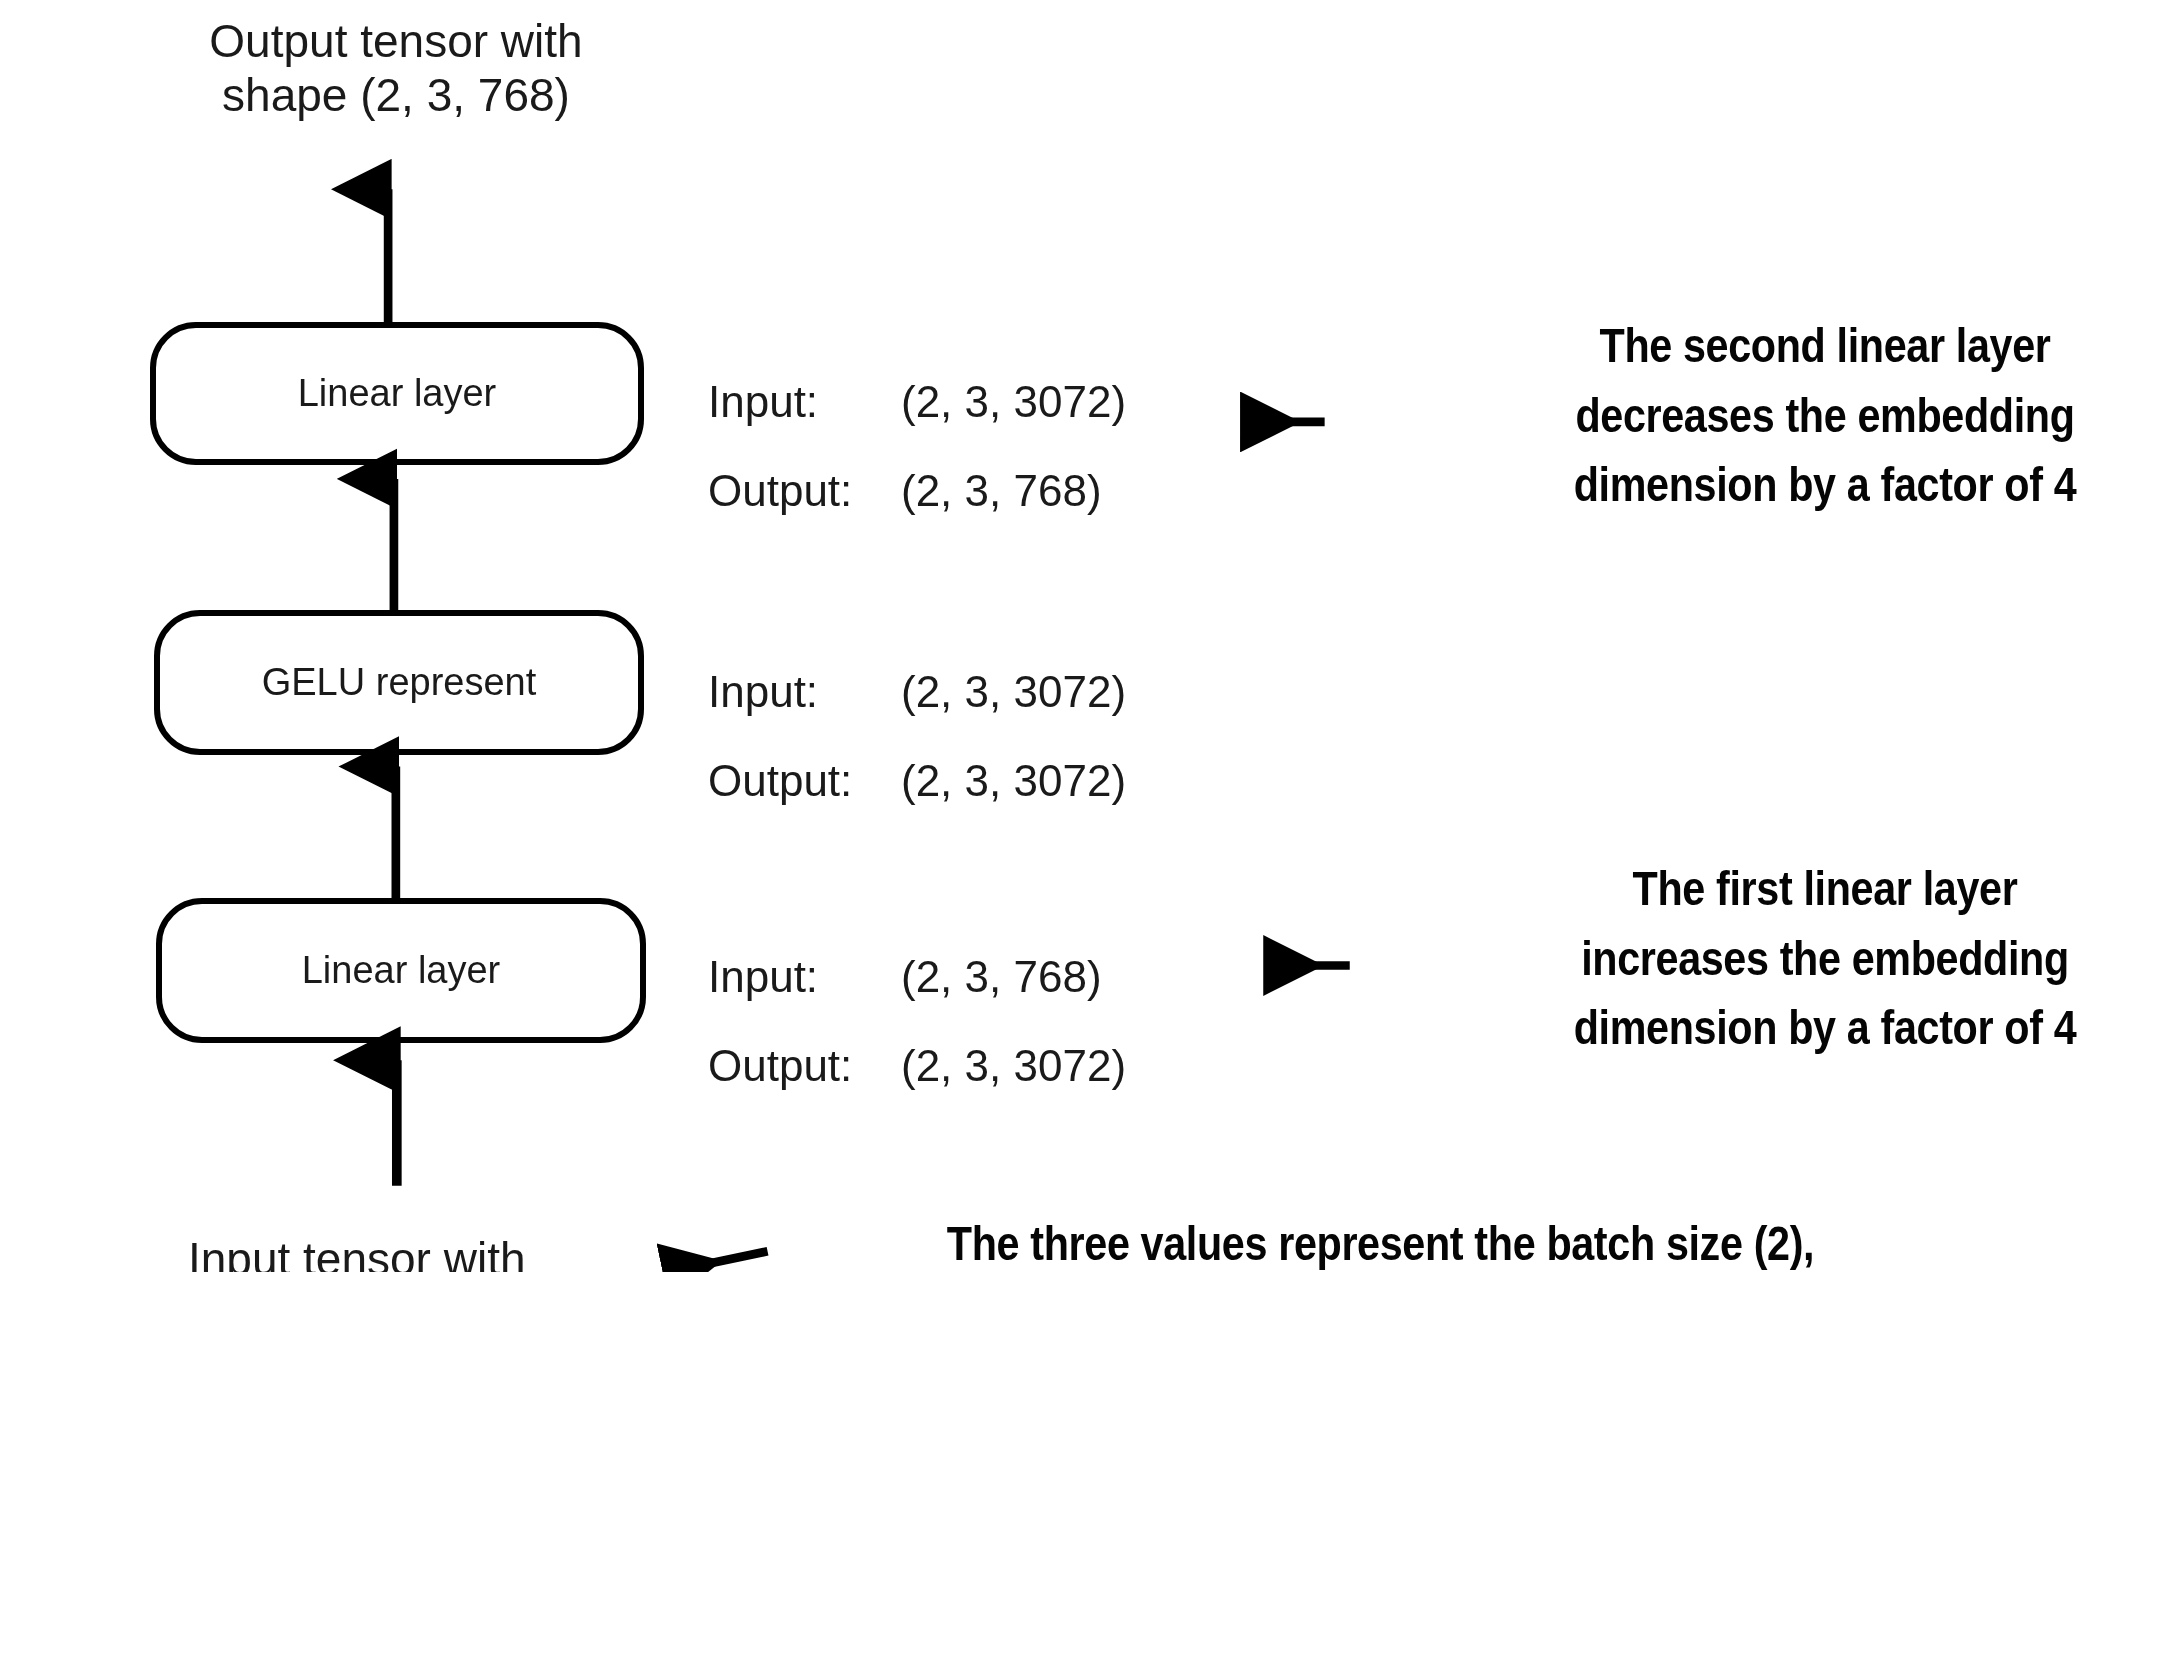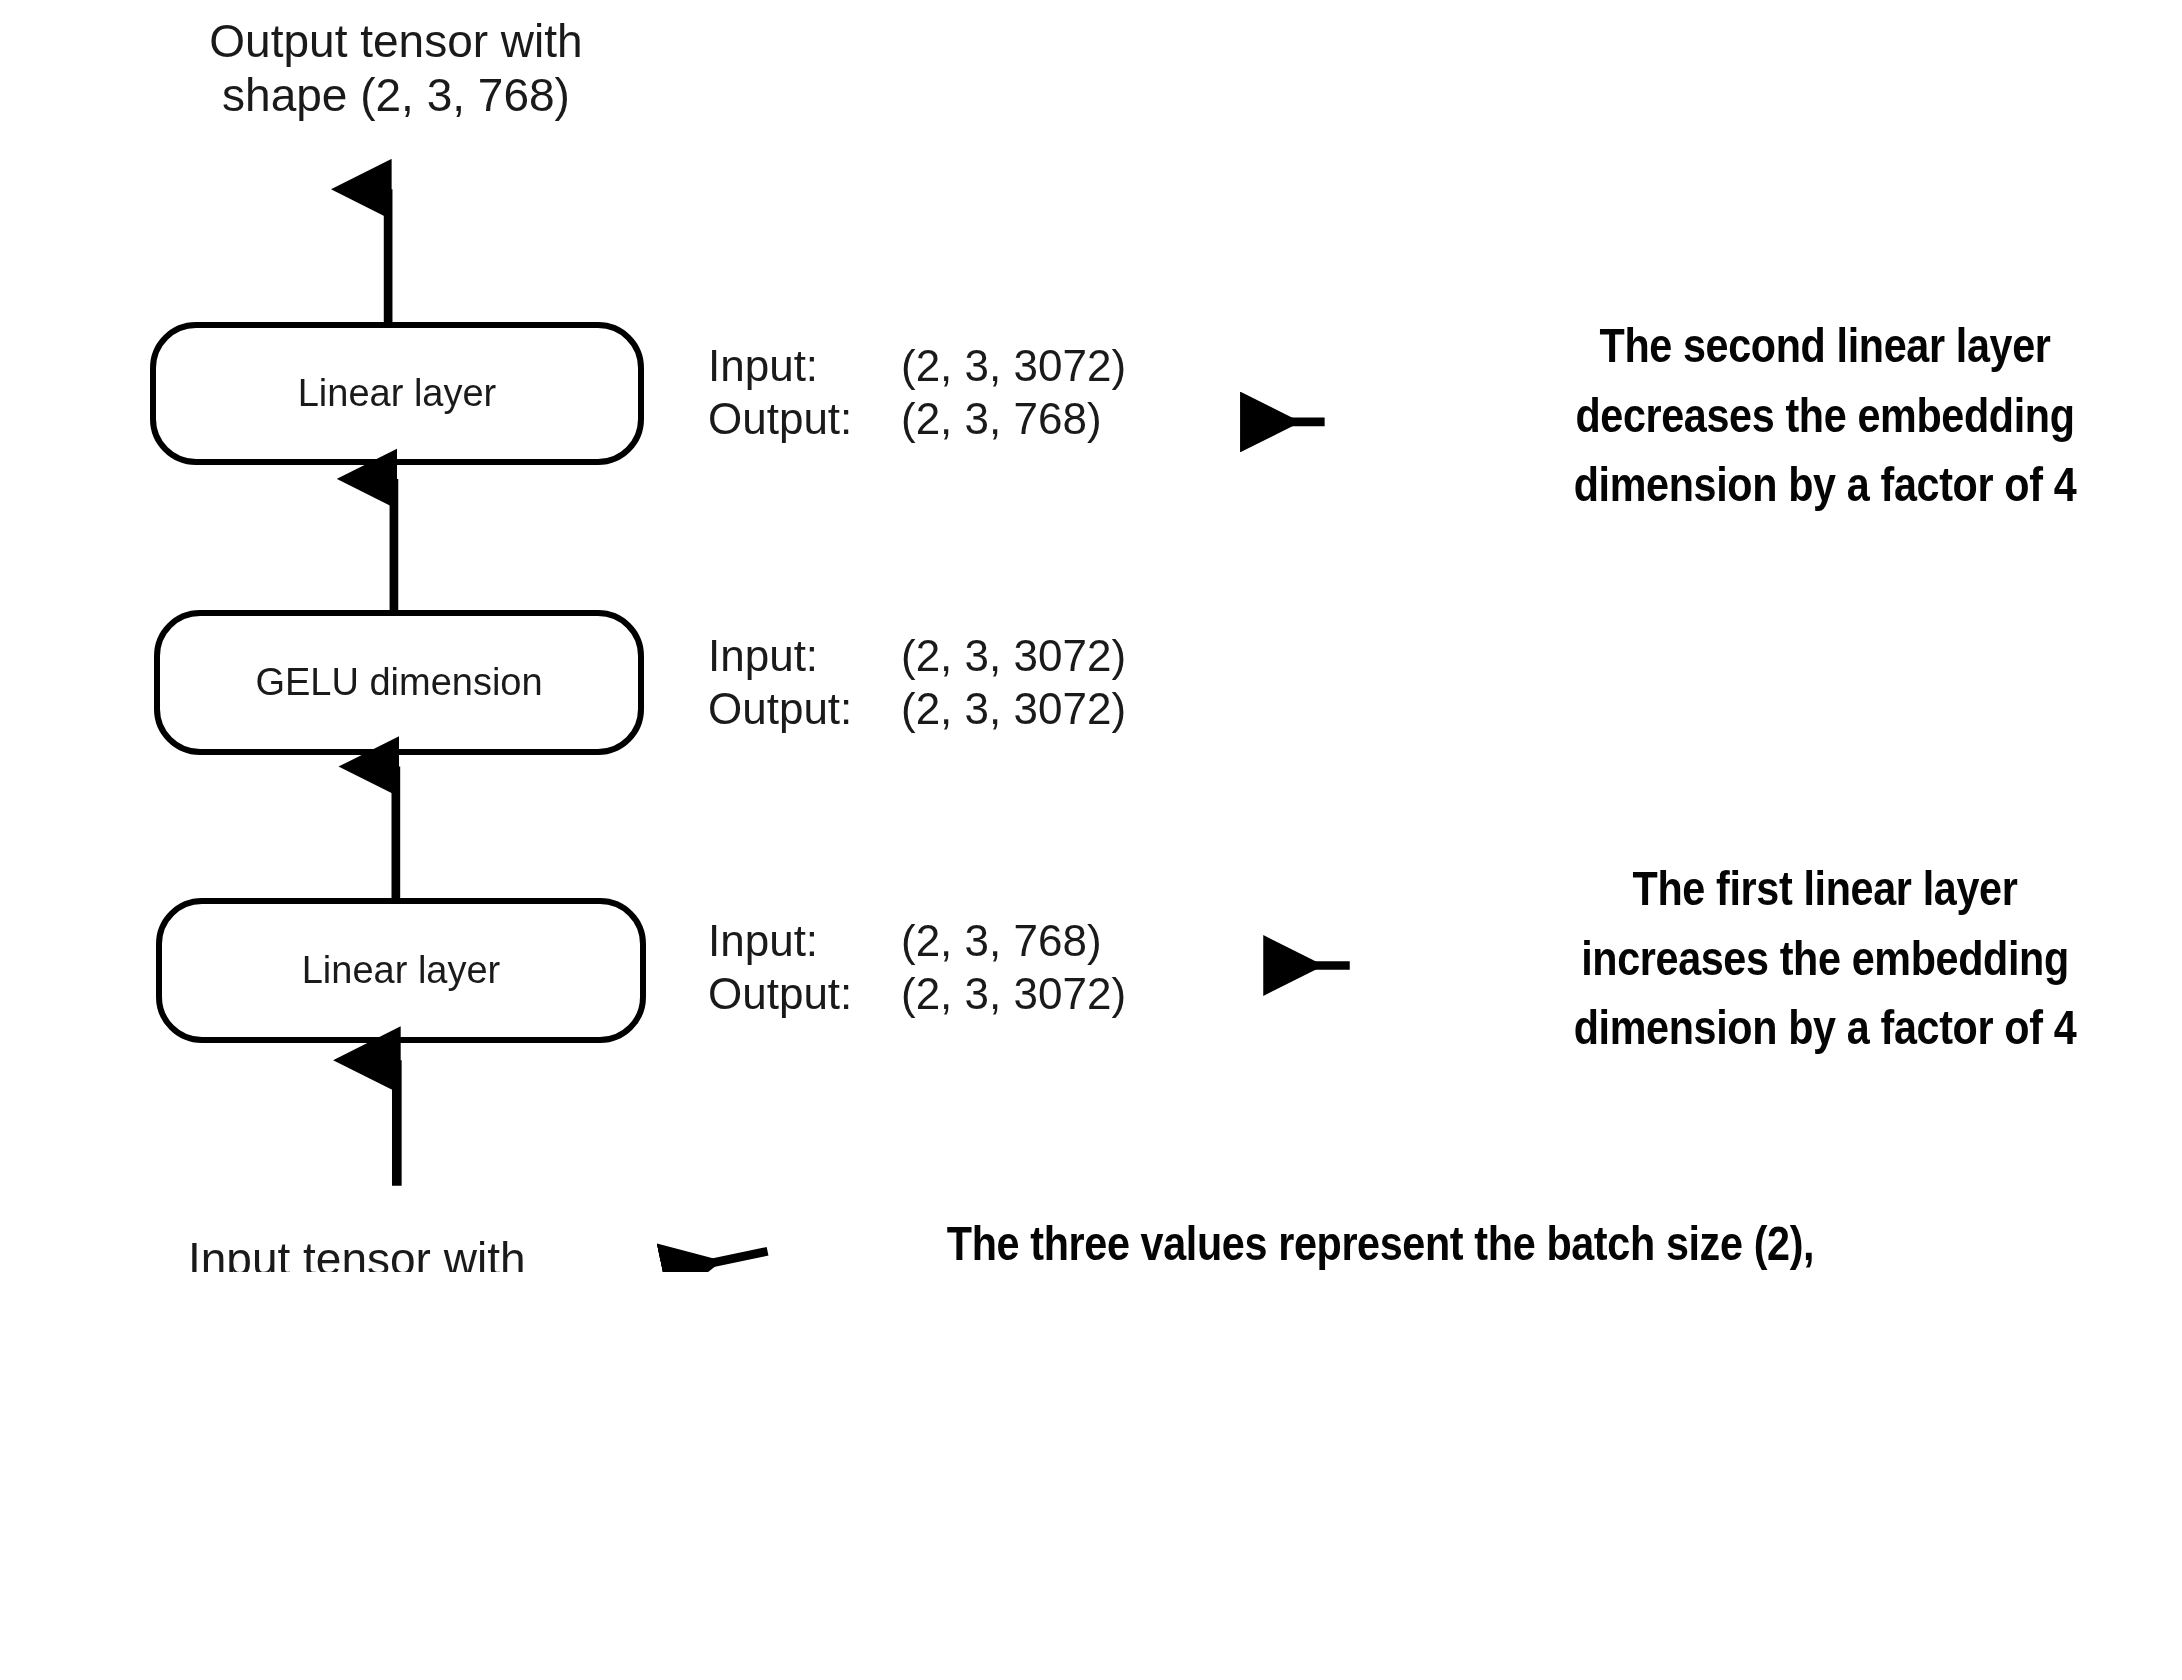--- a/index.html
+++ b/index.html
@@ -60,21 +60,21 @@
 
   
   .io-block {
     position: absolute;
     font-family: "Liberation Sans", sans-serif;
     font-size: 44px;
     color: #1a1a1a;
     line-height: 1.20;
     white-space: nowrap;
   }
-  .io-row { display: flex; }
+  .io-row { display: flex; margin-top: 36px; }
   .io-key { width: 193px; flex: 0 0 193px; }
   .io-val { }
 
   
   #arrows {
     position: absolute;
     left: 0; top: 0;
     width: 2182px;
     height: 1680px;
     pointer-events: none;
@@ -99,21 +99,21 @@
 <div id="page">
 
   <div class="abs plain-text" style="left:145px; top:13.5px; font-size:46px; text-align:center; width:502px;">Output tensor with
 shape (2, 3, 768)</div>
 
   <div class="layer-box" style="left:150px; top:322px; width:494px; height:143px;">
     <span class="layer-box-label">Linear layer</span>
   </div>
 
   <div class="layer-box" style="left:154px; top:610px; width:490px; height:145px;">
-    <span class="layer-box-label">GELU dimension</span>
+    <span class="layer-box-label">GELU represent</span>
   </div>
 
   <div class="layer-box" style="left:156px; top:898px; width:490px; height:145px;">
     <span class="layer-box-label">Linear layer</span>
   </div>
 
   <div class="io-block" style="left:708px; top:340px;">
     <div class="io-row">
       <span class="io-key">Input:</span>
       <span class="io-val">(2, 3, 3072)</span>

